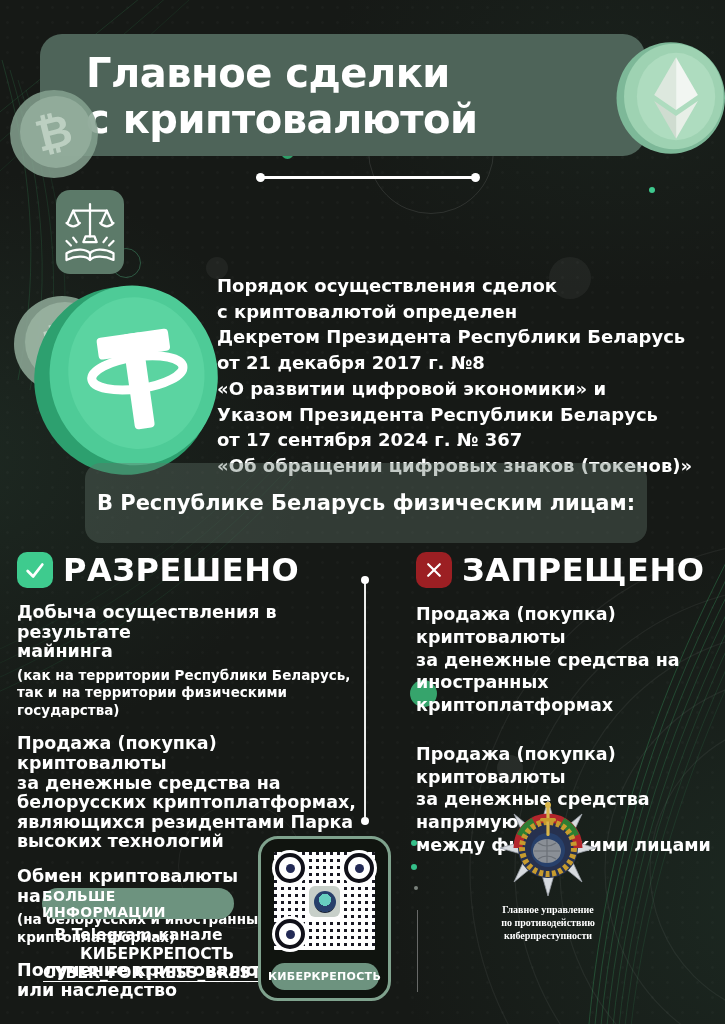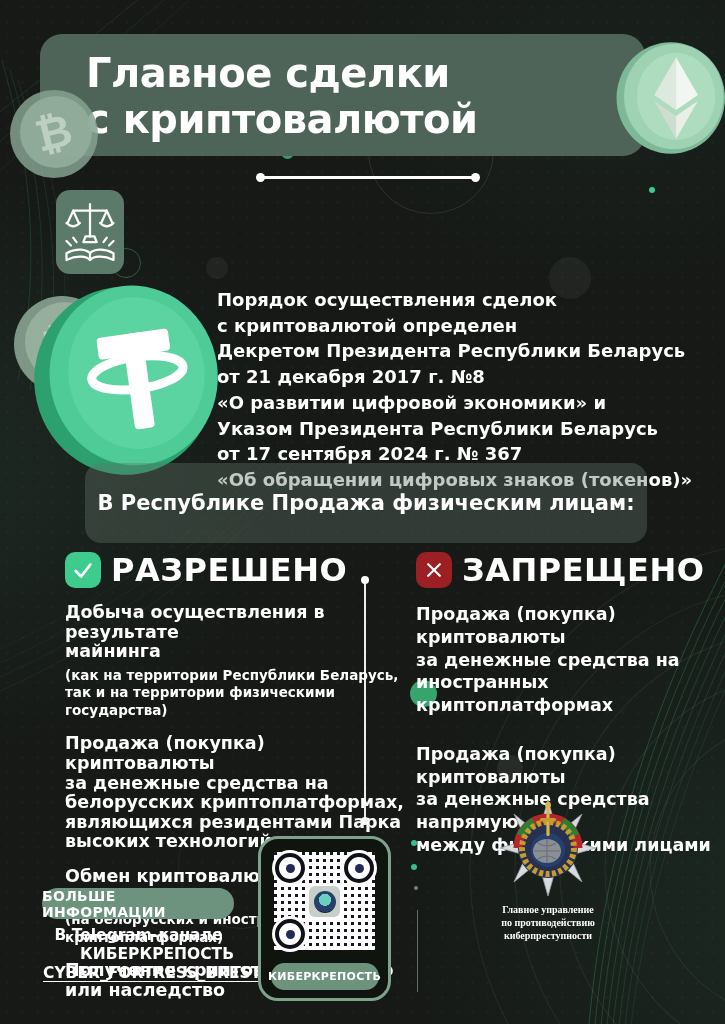--- a/index.html
+++ b/index.html
@@ -17,28 +17,28 @@
   .pre{white-space:pre-line;}
   
   .title-card{left:40px;top:34px;width:605px;height:122px;border-radius:22px;background:#4e6459;}
   .title-text{left:86px;top:50px;font-size:40px;font-weight:800;line-height:1.16;letter-spacing:-.5px;}
   .hr-line{left:262px;top:176px;width:212px;height:3px;background:#fff;border-radius:2px;}
   .hr-dot{width:9px;height:9px;border-radius:50%;background:#fff;top:173px;}
   
   .law-card{left:56px;top:190px;width:68px;height:84px;border-radius:14px;background:#5c7a69;
     display:flex;align-items:center;justify-content:center;}
   .law-text{left:130px;top:196px;width:560px;font-size:19px;font-weight:800;line-height:1.42;}
-  .decree-text{left:217px;top:287px;width:495px;font-size:18px;font-weight:700;line-height:1.43;}
+  .decree-text{left:217px;top:273px;width:495px;font-size:18px;font-weight:700;line-height:1.43;}
   
   .banner{left:85px;top:463px;width:562px;height:80px;border-radius:16px;background:rgba(96,116,104,.38);
     display:flex;align-items:center;justify-content:center;}
   .banner-text{font-size:21px;font-weight:800;}
   
   .col{display:flex;flex-direction:column;}
-  .col-allowed{left:17px;top:551px;width:342px;margin-left:48px;}
+  .col-allowed{left:17px;top:551px;width:342px;}
   .col-prohibited{left:396px;top:551px;width:328px;margin-left:20px;}
   .col-head{display:flex;align-items:center;gap:10px;margin-bottom:14px;}
   .badge{width:36px;height:36px;border-radius:10px;display:flex;align-items:center;justify-content:center;flex:0 0 auto;}
   .badge-ok{background:#3ecb8e;}
   .badge-no{background:#9c1f23;}
   .col-title{font-size:32px;font-weight:800;letter-spacing:.5px;}
   .item{font-size:17.5px;font-weight:800;line-height:1.12;margin-bottom:15px;}
   .item-note{font-size:13.5px;font-weight:700;line-height:1.3;margin-top:3px;margin-bottom:15px;}
   .item-wide{line-height:1.3;margin-bottom:26px;}
   .divider-v{left:364px;top:580px;width:2px;height:240px;background:rgba(255,255,255,.92);}
@@ -193,21 +193,21 @@
       <ellipse cx="118" cy="98" rx="90" ry="94" fill="#2da06f"></ellipse>
       <ellipse cx="128" cy="94" rx="84" ry="90" fill="#4ecb97"></ellipse>
       <ellipse cx="131" cy="92" rx="68" ry="76" fill="#5bd4a1"></ellipse>
       <rect x="96" y="52" width="72" height="22" rx="4" fill="#fff"></rect>
       <rect x="122" y="52" width="20" height="96" rx="4" fill="#fff"></rect>
       <ellipse cx="132" cy="92" rx="46" ry="16" fill="none" stroke="#fff" stroke-width="9"></ellipse>
     </g>
   </svg>
 
   <div class="abs banner">
-    <div class="banner-text">В Республике Продажа физическим лицам:</div>
+    <div class="banner-text">В Республике Беларусь физическим лицам:</div>
   </div>
 
   <div class="abs col col-allowed">
     <div class="col-head">
       <div class="badge badge-ok">
         <svg width="22" height="22" viewBox="0 0 24 24">
             <polyline points="4,13 10,19 20,6" fill="none" stroke="#fff" stroke-width="3" stroke-linecap="round" stroke-linejoin="round"></polyline>
           </svg>
       </div>
       <div class="col-title">РАЗРЕШЕНО</div>

